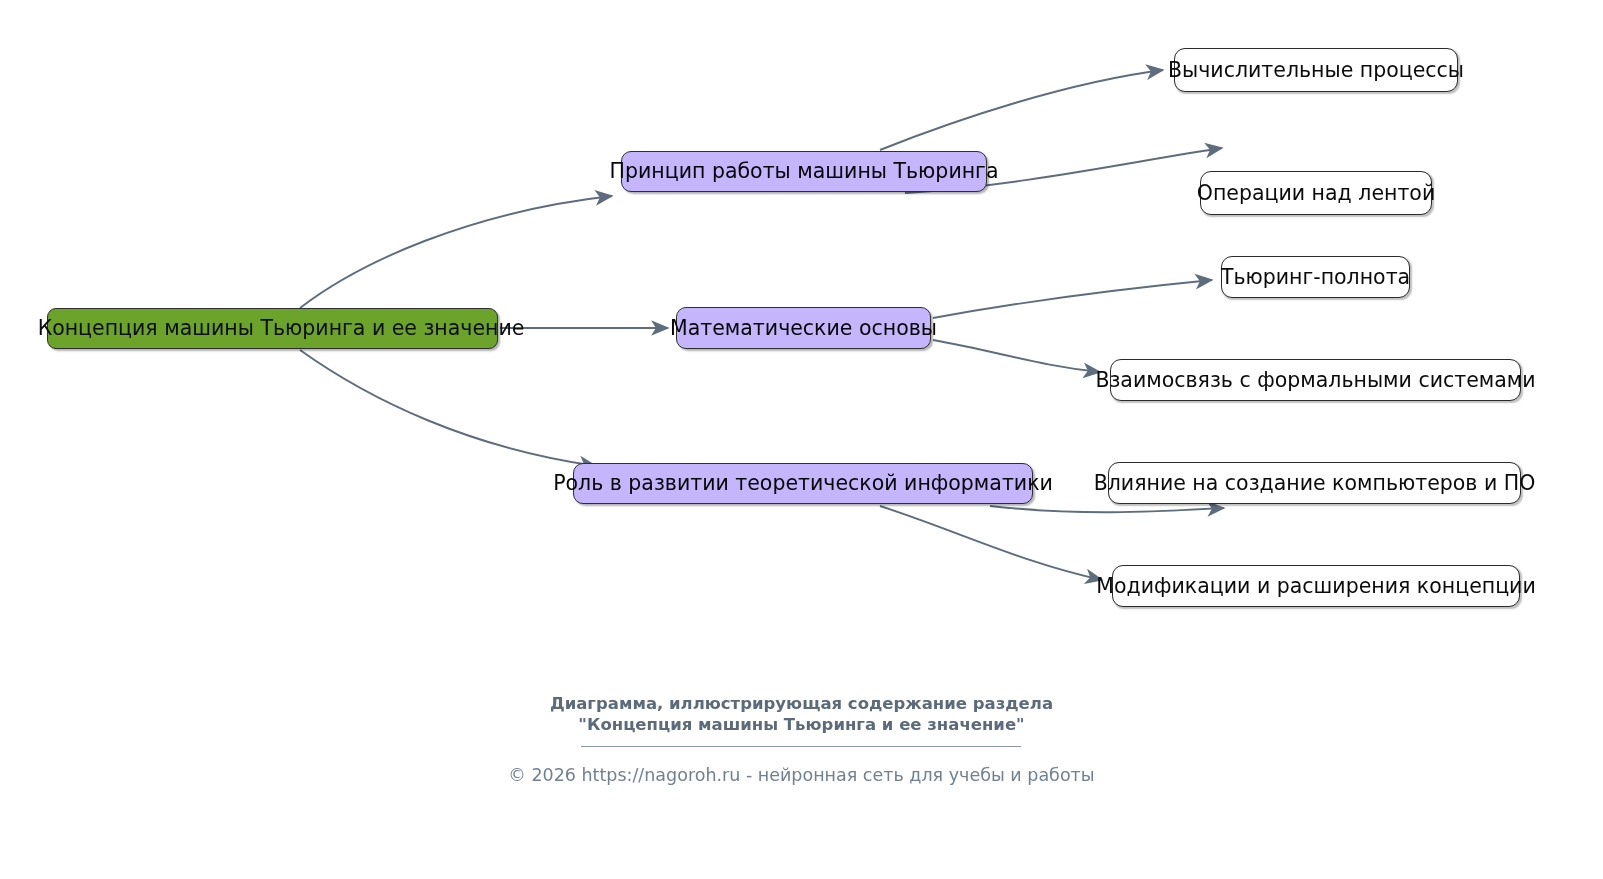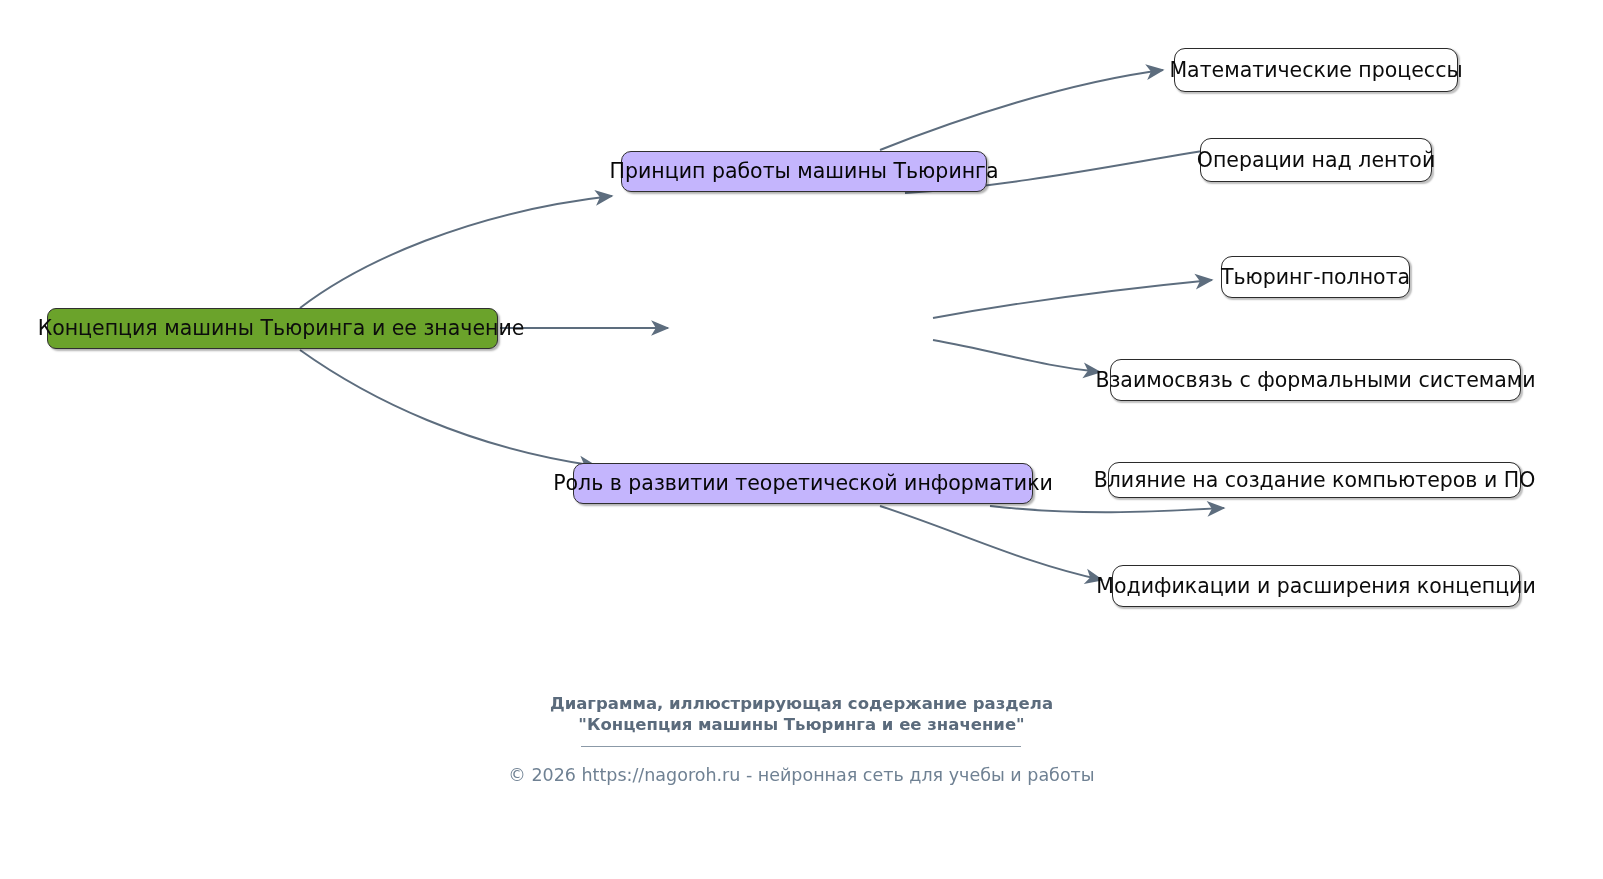--- a/index.html
+++ b/index.html
@@ -107,37 +107,40 @@
   </svg>
 
   <div class="node n-root" style="left:47px;top:308px;width:451px;height:41px;">
     <span class="txt">Концепция машины Тьюринга и ее значение</span>
   </div>
 
   <div class="node n-branch" style="left:621px;top:151px;width:366px;height:41px;">
     <span class="txt">Принцип работы машины Тьюринга</span>
   </div>
   <div class="node n-leaf" style="left:1174px;top:48px;width:284px;height:44px;">
-    <span class="txt">Математические процессы</span>
+    <span class="txt">Вычислительные процессы</span>
   </div>
-  <div class="node n-leaf" style="left:1200px;top:138px;width:232px;height:44px;text-align:right;">
+  <div class="node n-leaf" style="left:1200px;top:171px;width:232px;height:44px;text-align:right;">
     <span class="txt">Операции над лентой</span>
   </div>
 
+  <div class="node n-branch" style="left:676px;top:307px;width:255px;height:42px;">
+    <span class="txt">Математические основы</span>
+  </div>
   <div class="node n-leaf" style="left:1221px;top:256px;width:189px;height:42px;">
     <span class="txt">Тьюринг-полнота</span>
   </div>
   <div class="node n-leaf" style="left:1110px;top:359px;width:411px;height:42px;align-items:center;">
     <span class="txt">Взаимосвязь с формальными системами</span>
   </div>
 
   <div class="node n-branch" style="left:573px;top:463px;width:460px;height:41px;">
     <span class="txt">Роль в развитии теоретической информатики</span>
   </div>
-  <div class="node n-leaf" style="left:1108px;top:462px;width:413px;height:36px;">
+  <div class="node n-leaf" style="left:1108px;top:462px;width:413px;height:42px;">
     <span class="txt">Влияние на создание компьютеров и ПО</span>
   </div>
   <div class="node n-leaf" style="left:1112px;top:565px;width:408px;height:42px;">
     <span class="txt">Модификации и расширения концепции</span>
   </div>
 
   <div class="caption" style="top:693px;">
     <span class="l1">Диаграмма, иллюстрирующая содержание раздела</span>
     <span class="l2">"Концепция машины Тьюринга и ее значение"</span>
   </div>

